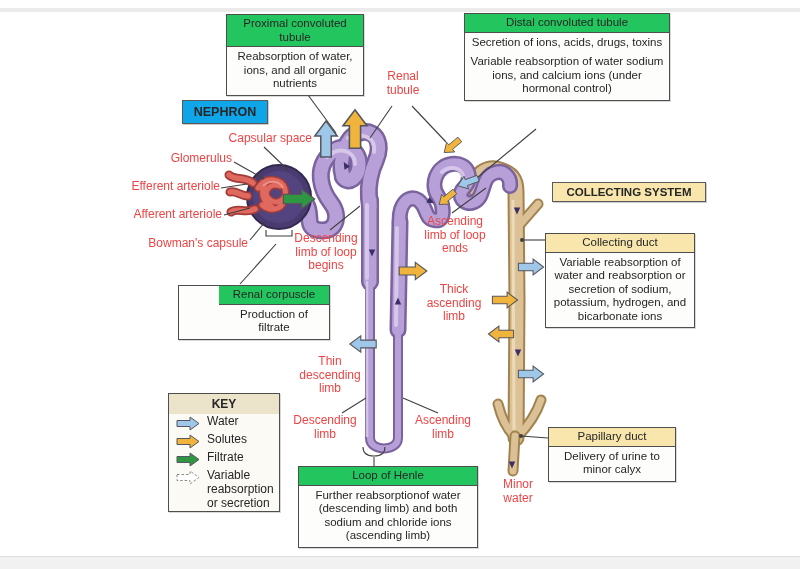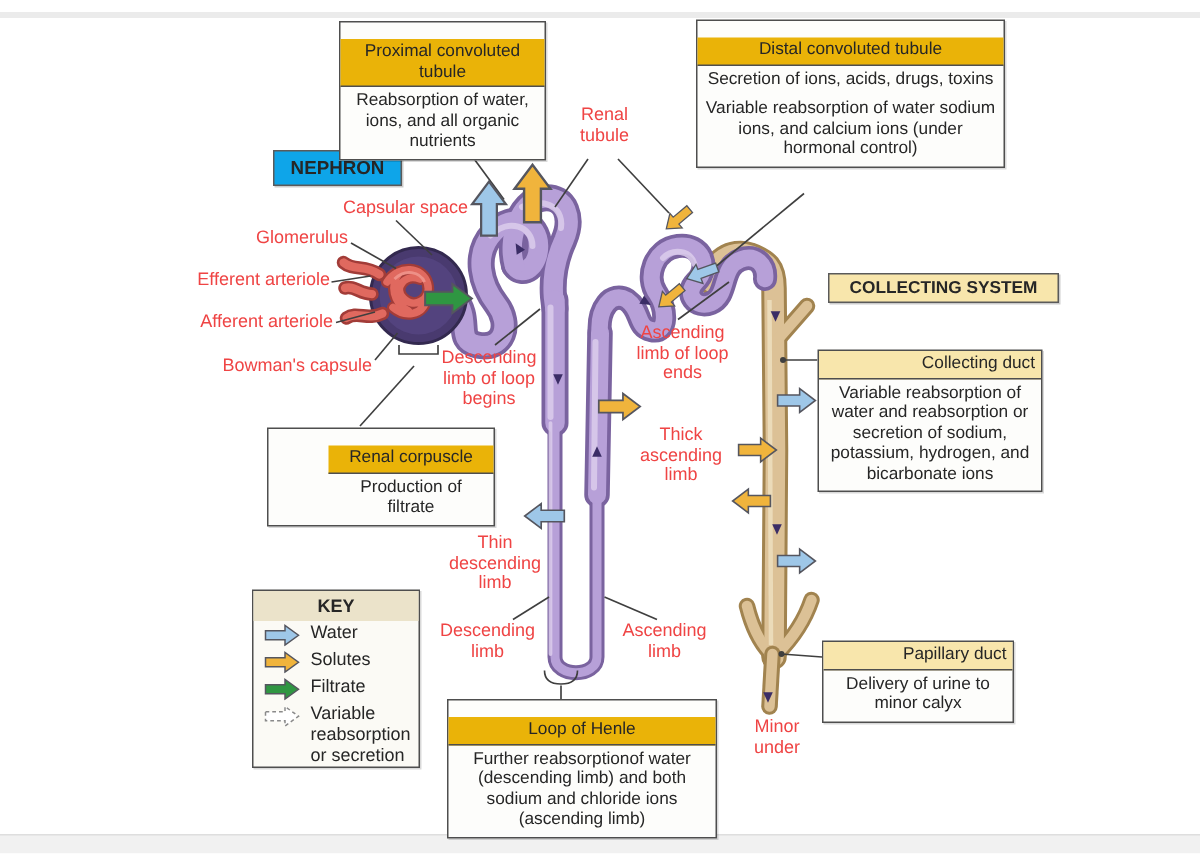--- a/index.html
+++ b/index.html
@@ -7,22 +7,22 @@
          font-family:"Liberation Sans",sans-serif;color:#262626;}
   .strip-top{position:absolute;left:0;top:8px;width:800px;height:4px;background:#ebebeb;}
   .strip-bottom{position:absolute;left:0;top:556px;width:800px;height:13px;background:#f1f1f1;border-top:1px solid #dedede;}
   svg.art{position:absolute;left:0;top:0;}
   .lbl{position:absolute;font-size:12px;line-height:1.13;text-align:center;color:#ef4444;}
   .lbl.right{text-align:right;}
   .cbox{position:absolute;border:1px solid #4e4e4e;background:#fdfdfb;text-align:center;
         font-size:11.5px;line-height:1.18;box-shadow:1px 1px 0 rgba(0,0,0,0.15);}
   .cbox .hd{border-bottom:1px solid #4e4e4e;padding:2px 4px;}
   .cbox .bd{padding:3px 4px 4px 4px;}
-  .hd.purple{background:#eab308;margin-top:11px;}
-  .hd.yellow{background:#f8e6ac;text-align:right;}
+  .hd.purple{background:#22c55e;}
+  .hd.yellow{background:#f8e6ac;}
   .tag{position:absolute;border:1px solid #5a5a5a;text-align:center;
        box-shadow:1px 1px 0 rgba(0,0,0,0.2);}
   .tag.purple{background:#0ea5e9;font-weight:bold;font-size:12.5px;padding:4px 0;}
   .tag.yellow{background:#f8e6ac;font-weight:bold;font-size:11.5px;padding:3px 0;}
   .keybox{position:absolute;left:168px;top:393px;width:110px;border:1px solid #4e4e4e;
           background:#fbfaf5;box-shadow:1px 1px 0 rgba(0,0,0,0.15);}
   .keybox .khd{background:#ebe3ca;text-align:center;font-weight:bold;font-size:12px;padding:3px 0;}
   .krow{display:flex;align-items:flex-start;padding:1px 0 1px 6px;font-size:12px;line-height:1.15;}
   .krow svg{flex:0 0 auto;margin:1px 6px 0 0;}
   .bd p{margin:0 0 6px 0;}
@@ -190,21 +190,21 @@
   <div class="lbl right" style="left:156px;top:152px;width:76px;">Glomerulus</div>
   <div class="lbl right" style="left:126px;top:180px;width:94px;">Efferent arteriole</div>
   <div class="lbl right" style="left:128px;top:208px;width:94px;">Afferent arteriole</div>
   <div class="lbl right" style="left:136px;top:237px;width:112px;">Bowman's capsule</div>
   <div class="lbl" style="left:286px;top:232px;width:80px;">Descending limb of loop begins</div>
   <div class="lbl" style="left:418px;top:215px;width:74px;">Ascending limb of loop ends</div>
   <div class="lbl" style="left:422px;top:283px;width:64px;">Thick ascending limb</div>
   <div class="lbl" style="left:295px;top:355px;width:70px;">Thin descending limb</div>
   <div class="lbl" style="left:286px;top:414px;width:78px;">Descending limb</div>
   <div class="lbl" style="left:408px;top:414px;width:70px;">Ascending limb</div>
-  <div class="lbl" style="left:494px;top:478px;width:48px;">Minor under</div>
+  <div class="lbl" style="left:494px;top:478px;width:48px;">Minor water</div>
 
   <div class="keybox">
     <div class="khd">KEY</div>
     <div class="krow">
       <svg width="26" height="15" viewBox="-13 -7.5 26 15">
         <path d="M-11,-3 L2,-3 L2,-6.5 L11,0 L2,6.5 L2,3 L-11,3 Z" stroke="#55565f" stroke-width="1" fill="#9ec7e8"></path>
       </svg>
       <span>Water</span>
     </div>
     <div class="krow">

